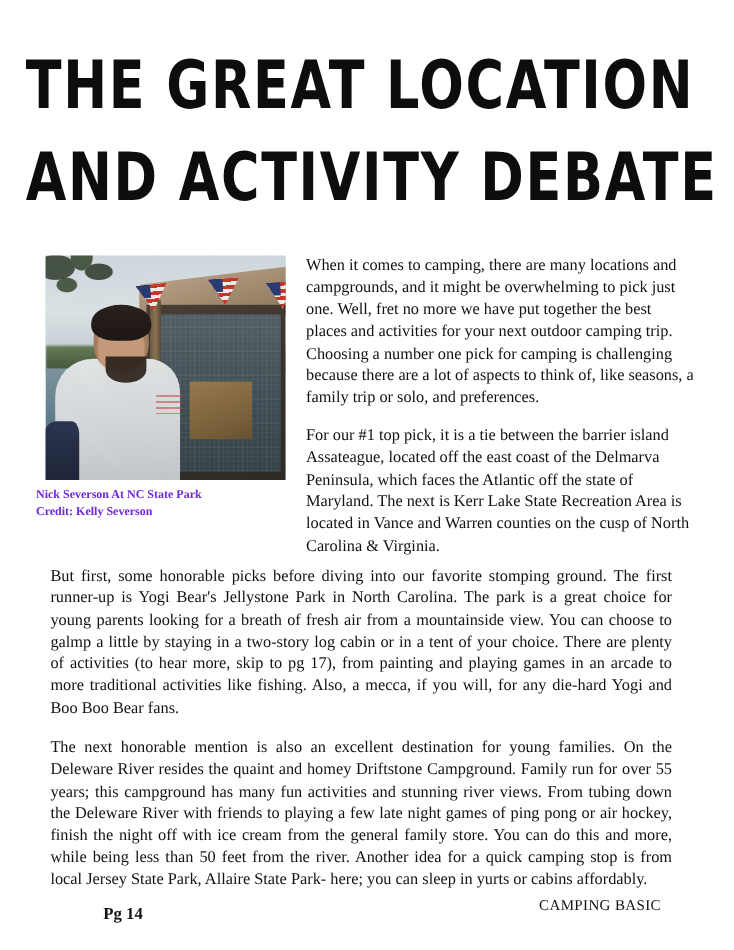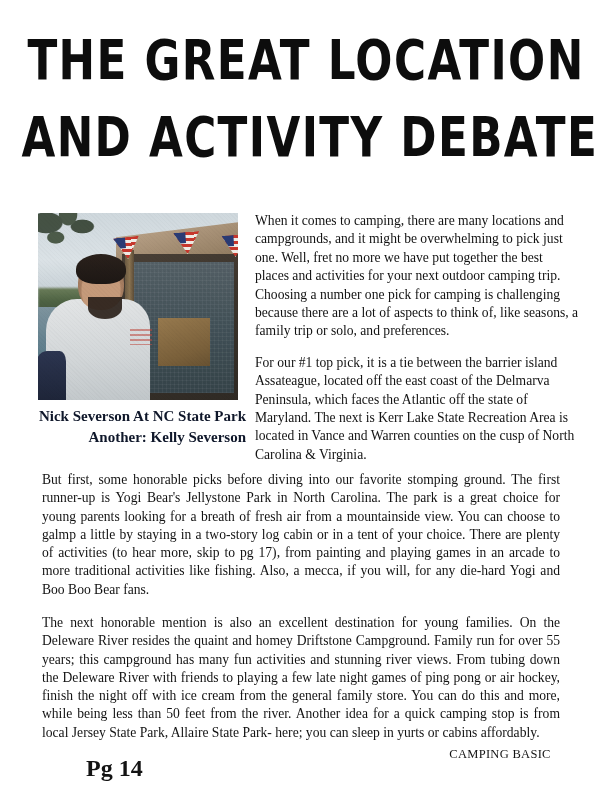--- a/index.html
+++ b/index.html
@@ -14,23 +14,22 @@
     background: #ffffff;
     overflow: hidden;
     font-family: "Liberation Serif", "DejaVu Serif", serif;
     color: #111111;
   }
 
   
   .title-block {
     position: absolute;
     left: 0;
-    top: 36px;
+    top: 48px;
     width: 612px;
-    text-align: center;
   }
   .title-line {
     font-family: "DejaVu Sans", sans-serif;
     font-weight: 700;
     color: #0d0d0d;
     text-transform: uppercase;
     line-height: 1.0;
     white-space: nowrap;
     display: block;
   }
@@ -177,25 +176,25 @@
     background:
       repeating-linear-gradient(45deg, rgba(0,0,0,0.018) 0 1px, transparent 1px 3px);
     pointer-events: none;
   }
 
   .caption {
     position: absolute;
     left: 30px;
     top: 406px;
     width: 216px;
-    text-align: right;
+    text-align: left;
     font-weight: 700;
-    font-size: 15px;
+    font-size: 10px;
     line-height: 1.38;
-    color: #0f172a;
+    color: #6d28d9;
   }
 
   
   .intro-col {
     position: absolute;
     left: 255px;
     top: 212px;
     width: 325px;
   }
   .intro-col p {
@@ -220,21 +219,21 @@
   }
   .body-col p.justified {
     text-align: justify;
   }
 
   
   .footer-page {
     position: absolute;
     left: 86px;
     top: 755px;
-    font-size: 24px;
+    font-size: 14px;
     font-weight: 700;
     color: #131313;
   }
   .footer-guide {
     position: absolute;
     left: 420px;
     top: 745px;
     width: 160px;
     text-align: center;
     font-size: 12.5px;
@@ -273,21 +272,21 @@
       <div class="person-head"></div>
       <div class="person-hair"></div>
       <div class="person-beard"></div>
       <div class="person-side"></div>
       <div class="photo-grain"></div>
     </div>
   </div>
 
   <div class="caption">
     <div>Nick Severson At NC State Park</div>
-    <div>Another: Kelly Severson</div>
+    <div>Credit: Kelly Severson</div>
   </div>
 
   <div class="intro-col">
     <p>When it comes to camping, there are many locations and campgrounds, and it might be overwhelming to pick just one. Well, fret no more we have put together the best places and activities for your next outdoor camping trip. Choosing a number one pick for camping is challenging because there are a lot of aspects to think of, like seasons, a family trip or solo, and preferences.</p>
     <p>For our #1 top pick, it is a tie between the barrier island Assateague, located off the east coast of the Delmarva Peninsula, which faces the Atlantic off the state of Maryland. The next is Kerr Lake State Recreation Area is located in Vance and Warren counties on the cusp of  North Carolina &amp; Virginia.</p>
   </div>
 
   <div class="body-col">
     <p class="justified">But first, some honorable picks before diving into our favorite stomping ground. The first runner-up is Yogi Bear's Jellystone Park in North Carolina. The park is a great choice for young parents looking for a breath of fresh air from a mountainside view. You can choose to galmp a little by staying in a two-story log cabin or in a tent of your choice. There are plenty of activities (to hear more, skip to pg 17), from painting and playing games in an arcade to more traditional activities like fishing. Also, a mecca, if you will, for any die-hard Yogi and Boo Boo Bear fans.</p>
     <p class="justified">The next honorable mention is also an excellent destination for young families. On the Deleware River resides the quaint and homey Driftstone Campground. Family run for over 55 years; this campground has many fun activities and stunning river views. From tubing down the Deleware River with friends to playing a few late night games of ping pong or air hockey, finish the night off with ice cream from the general family store. You can do this and more, while being less than 50 feet from the river. Another idea for a quick camping stop is from local Jersey State Park, Allaire State Park- here; you can sleep in yurts or cabins affordably.</p>

